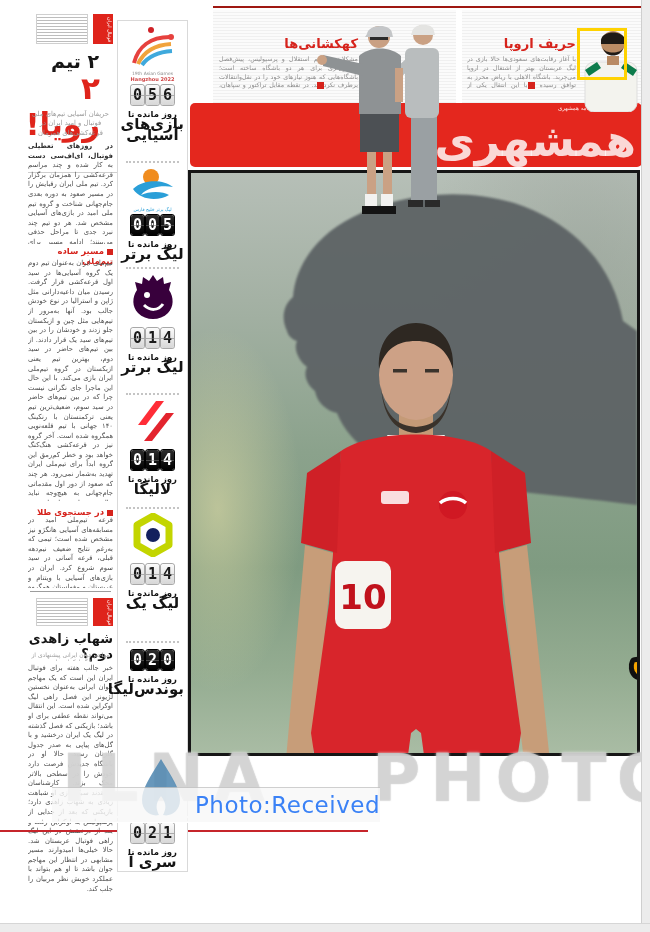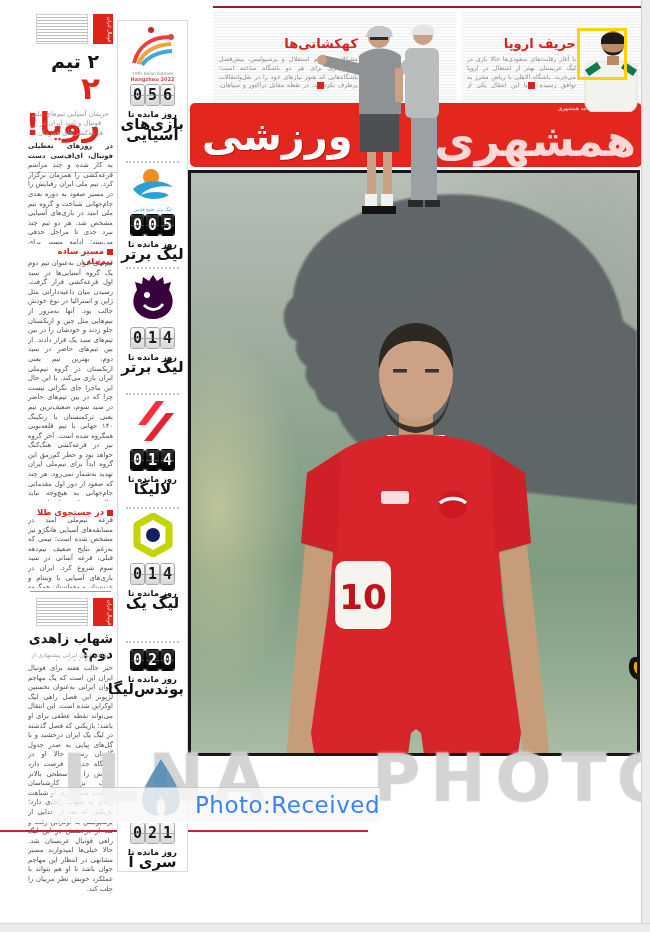--- a/index.html
+++ b/index.html
@@ -142,21 +142,20 @@
       <text x="352" y="610" text-anchor="end" direction="rtl" font-family="DejaVu Sans, sans-serif" font-size="14.5" font-weight="700" fill="#f6b21b" stroke="#151515" stroke-width="4" paint-order="stroke" stroke-linejoin="round">امیرقلعه‌نویی: هر تصمیمی در مورد مالکیت</text>
       <text x="334" y="632" text-anchor="end" direction="rtl" font-family="DejaVu Sans, sans-serif" font-size="14.5" font-weight="700" fill="#ffffff" stroke="#151515" stroke-width="4" paint-order="stroke" stroke-linejoin="round">پرسپولیس بگیرد، به او حمله خواهد شد</text>
     </g>
   </svg>
 </div>
 <div class="abs hairline-left"></div>
 
 <div class="abs masthead">
   <div class="abs mh-date rtl">ضمیمه ورزشی روزنامه همشهری</div>
   <div class="abs mh-main rtl">همشهری</div>
-  <div class="abs mh-sub rtl">ورزشی</div>
 </div>
 
 <div class="abs top-rule"></div>
 
 <div class="abs boxM rtl">
   <div class="abs bx-title" style="right:98px;top:26px">کهکشانی‌ها</div>
   <div class="abs bx-body" style="right:98px;left:6px;top:45px;height:34px">مشکلات دو تیم استقلال و پرسپولیس، پیش‌فصل مشغول‌تری برای هر دو باشگاه ساخته است؛ باشگاه‌هایی که هنوز نیازهای خود را در نقل‌وانتقالات برطرف نکرده‌اند. در نقطه مقابل تراکتور و سپاهان، ۲ تیم پرستاره‌ای که شاید کورس قهرمانی این فصل را بسازند.</div>
   <div class="abs bx-sq" style="left:104px;top:72px"></div>
 </div>
 

